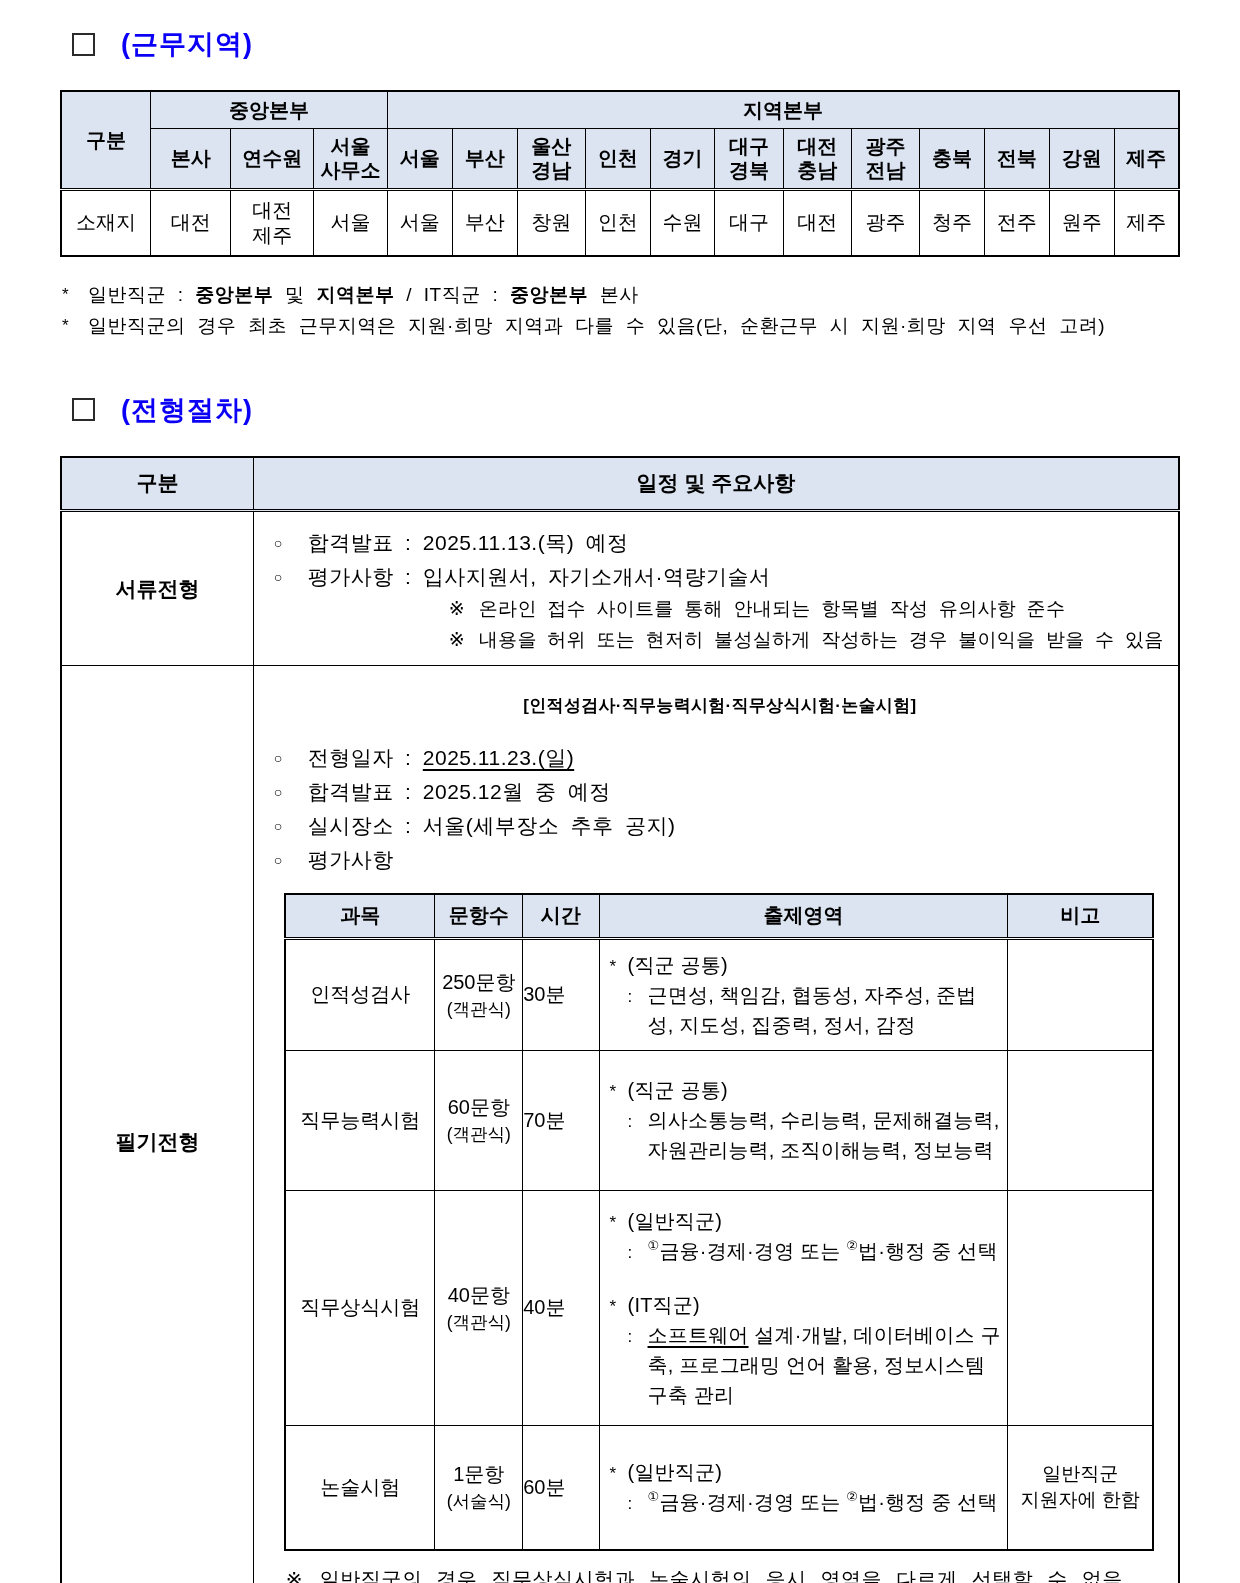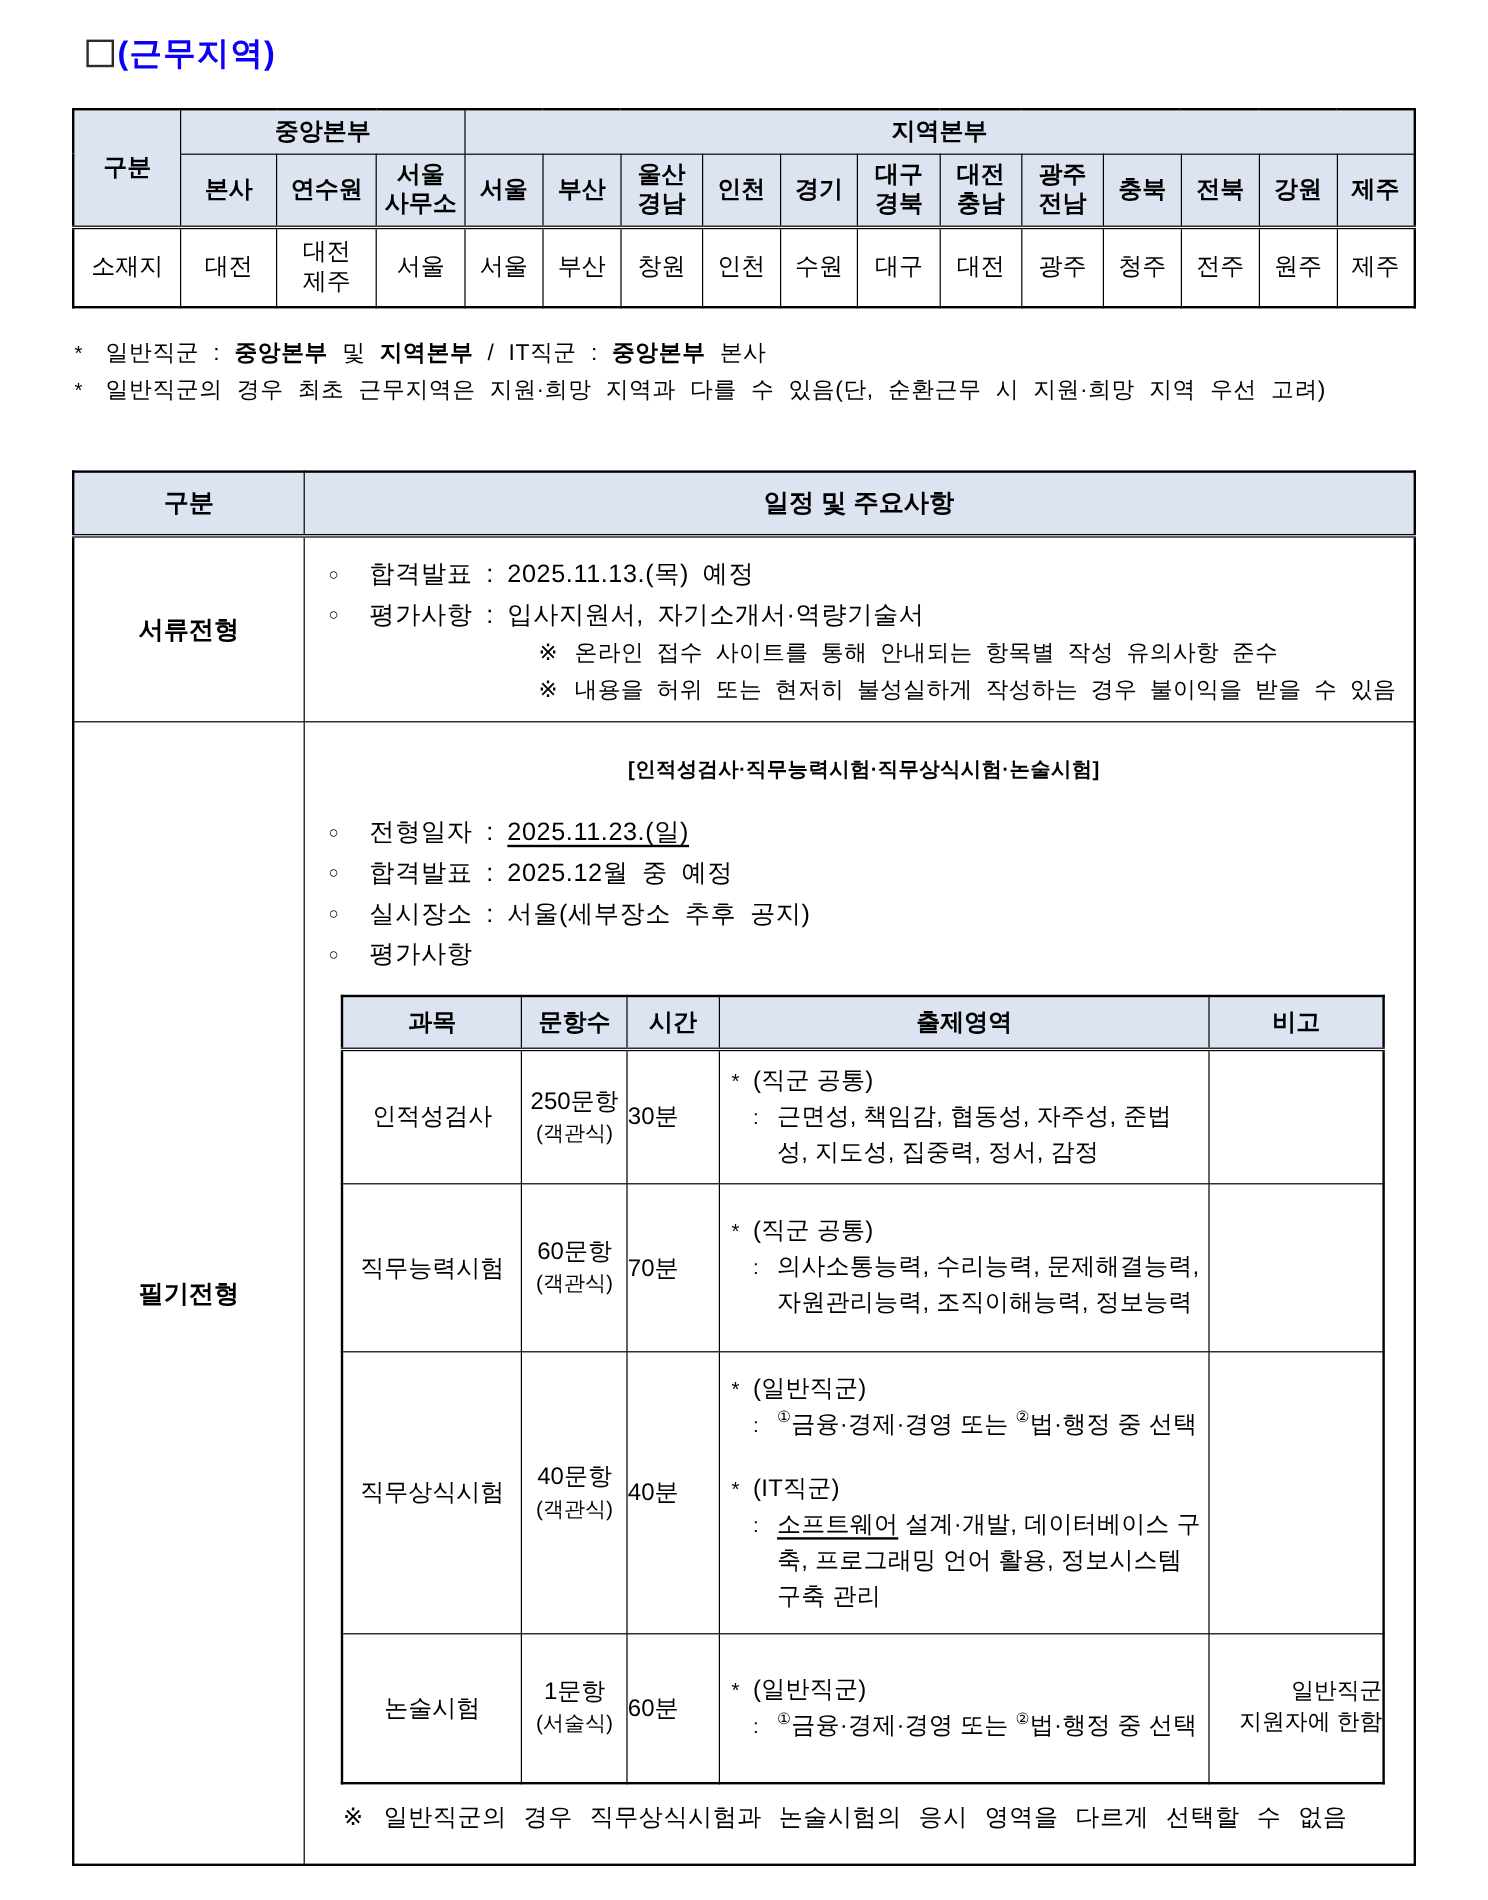--- a/index.html
+++ b/index.html
@@ -5,21 +5,21 @@
   * { box-sizing: border-box; margin: 0; padding: 0; }
   html, body { background: #ffffff; }
   body {
     width: 1240px; height: 1583px;
     font-family: "Liberation Sans", "DejaVu Sans", sans-serif;
     color: #000;
   }
   .page { padding: 26px 60px 0 60px; }
 
   
-  .sec-title { display: flex; align-items: center; gap: 3px; margin-bottom: 28px; padding-left: 12px; }
+  .sec-title { display: flex; align-items: center; gap: 26px; margin-bottom: 28px; padding-left: 12px; }
   .sec-title .sq {
     width: 23px; height: 23px; border: 2px solid #2b2b2b; background: #fff; flex: 0 0 auto;
   }
   .sec-title .t { font-size: 27px; font-weight: 800; color: #0b00f5; letter-spacing: 1px; }
 
   
   table { border-collapse: collapse; width: 100%; table-layout: fixed; }
   .tbl1, .tbl2, .examtbl { border: 2px solid #000; }
   th, td { border: 1px solid #000; }
   .hdrbg { background: #dbe4f0; }
@@ -59,21 +59,21 @@
 
   
   .examtbl { width: calc(100% - 22px); margin: 16px 20px 14px 10px; }
   .examtbl th { font-size: 20px; height: 44px; border-bottom: 3px double #000; }
   .examtbl td { vertical-align: middle; font-size: 20px; }
   .examtbl .subject { text-align: center; }
   .examtbl .count { text-align: center; line-height: 1.3; }
   .examtbl .count .sub { font-size: 17.5px; }
   .examtbl .time { text-align: left; }
   .examtbl .area { padding: 10px 6px 10px 10px; line-height: 1.5; }
-  .examtbl .remark { text-align: right; font-size: 19px; line-height: 1.4; }
+  .examtbl .remark { text-align: center; font-size: 19px; line-height: 1.4; }
   .aline { display: flex; align-items: baseline; }
   .aline .mk { width: 18px; flex: 0 0 auto; font-size: 17px; }
   .aline .atxt { flex: 1 1 auto; letter-spacing: 0.2px; }
   .aline.cont { padding-left: 18px; }
   .aline.cont .mk { width: 20px; }
   .ablock + .ablock { margin-top: 24px; }
   .choice-b { font-weight: 400; }
   .supnum { font-size: 13px; vertical-align: super; line-height: 0; }
   .r1 td { height: 100px; }
   .r2 td { height: 140px; }
@@ -171,20 +171,24 @@
       <p class="note">
         <span class="mark">*</span>
         <span>일반직군의 경우 최초 근무지역은 지원·희망 지역과 다를 수 있음(단, 순환근무 시 지원·희망 지역 우선 고려)</span>
       </p>
     </div>
   </section>
 
   <div class="gap-between-sections"></div>
 
   <section>
+    <div class="sec-title">
+      <span class="sq"></span>
+      <span class="t">(전형절차)</span>
+    </div>
 
     <table class="tbl2">
       <colgroup>
           <col style="width:17.2%">
           <col style="width:82.8%">
         </colgroup>
       <tbody>
         <tr>
           <th class="hdrbg">구분</th>
           <th class="hdrbg">일정 및 주요사항</th>

